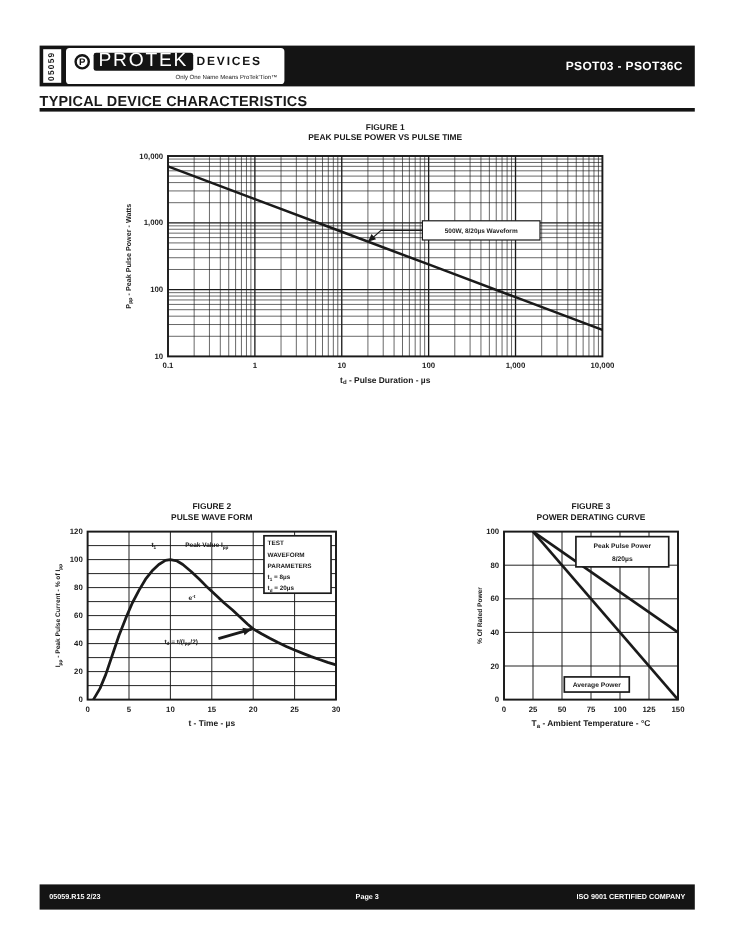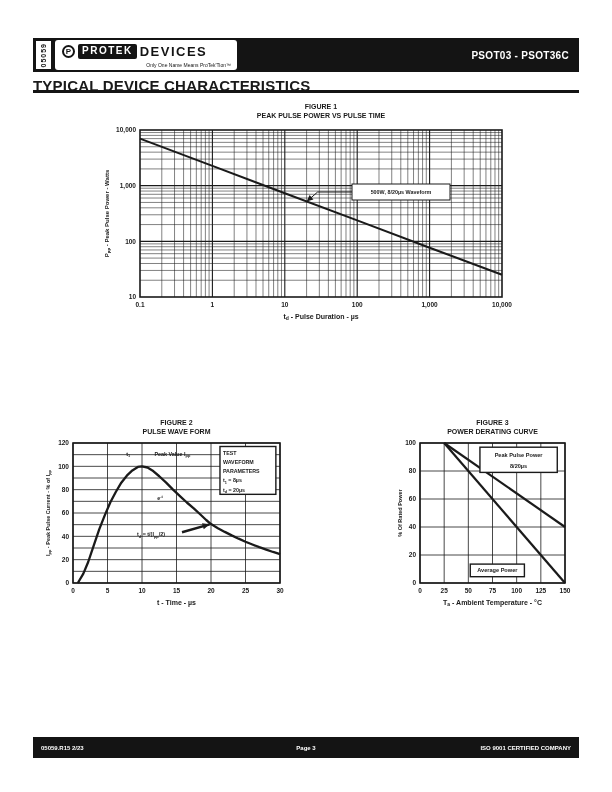--- a/index.html
+++ b/index.html
@@ -5,26 +5,26 @@
   *{margin:0;padding:0;box-sizing:border-box}
   html,body{background:#ffffff}
   body{width:612px;height:792px;position:relative;font-family:"Liberation Sans",sans-serif;color:#1a1a1a;overflow:hidden}
 
   .header-bar{position:absolute;left:33px;top:38px;width:546px;height:34px;background:#141414}
   .doc-strip{position:absolute;left:3px;top:3px;width:15px;height:28px;background:#ffffff;display:flex;align-items:center;justify-content:center}
   .doc-num{writing-mode:vertical-rl;transform:rotate(180deg);font-size:7px;font-weight:bold;letter-spacing:1px;color:#141414}
   .logo-box{position:absolute;left:22px;top:2px;width:182px;height:30px;background:#ffffff;border-radius:3px}
   .logo-row{display:flex;align-items:center;gap:3px;padding:4px 0 0 7px}
   .p-circle{width:13px;height:13px;border:2px solid #141414;border-radius:50%;font-size:8px;font-weight:bold;display:flex;align-items:center;justify-content:center;color:#141414;flex:0 0 auto}
-  .protek{background:#141414;color:#ffffff;font-weight:bold;font-size:10px;letter-spacing:1.5px;padding:0 4px 1px 4px;border-radius:2px;line-height:14px}
-  .devices{color:#141414;font-weight:bold;font-size:13px;letter-spacing:1.5px}
+  .protek{background:#141414;color:#ffffff;font-weight:normal;font-size:16px;letter-spacing:1.5px;padding:0 4px 1px 4px;border-radius:2px;line-height:14px}
+  .devices{color:#141414;font-weight:bold;font-size:10px;letter-spacing:1.5px}
   .tagline{position:absolute;right:6px;bottom:2px;font-size:5px;color:#141414;white-space:nowrap}
   .part-range{position:absolute;right:10px;top:0;height:100%;display:flex;align-items:center;color:#ffffff;font-weight:bold;font-size:10px;letter-spacing:0.3px}
 
-  .section-title{position:absolute;left:33px;top:77px;font-size:15px;font-weight:bold;letter-spacing:0.2px}
+  .section-title{position:absolute;left:33px;top:77px;font-size:12px;font-weight:bold;letter-spacing:0.2px}
   .section-rule{position:absolute;left:33px;top:90px;width:546px;height:2.5px;background:#141414}
 
   .fig-title{position:absolute;text-align:center;font-weight:bold;font-size:7px;line-height:9px}
   .fig1-t{left:140px;top:102px;width:362px}
   .fig1-s{left:140px;top:111px;width:362px}
   .fig2-t{left:73px;top:418px;width:207px}
   .fig2-s{left:73px;top:427px;width:207px}
   .fig3-t{left:420px;top:418px;width:145px}
   .fig3-s{left:420px;top:427px;width:145px}
 

